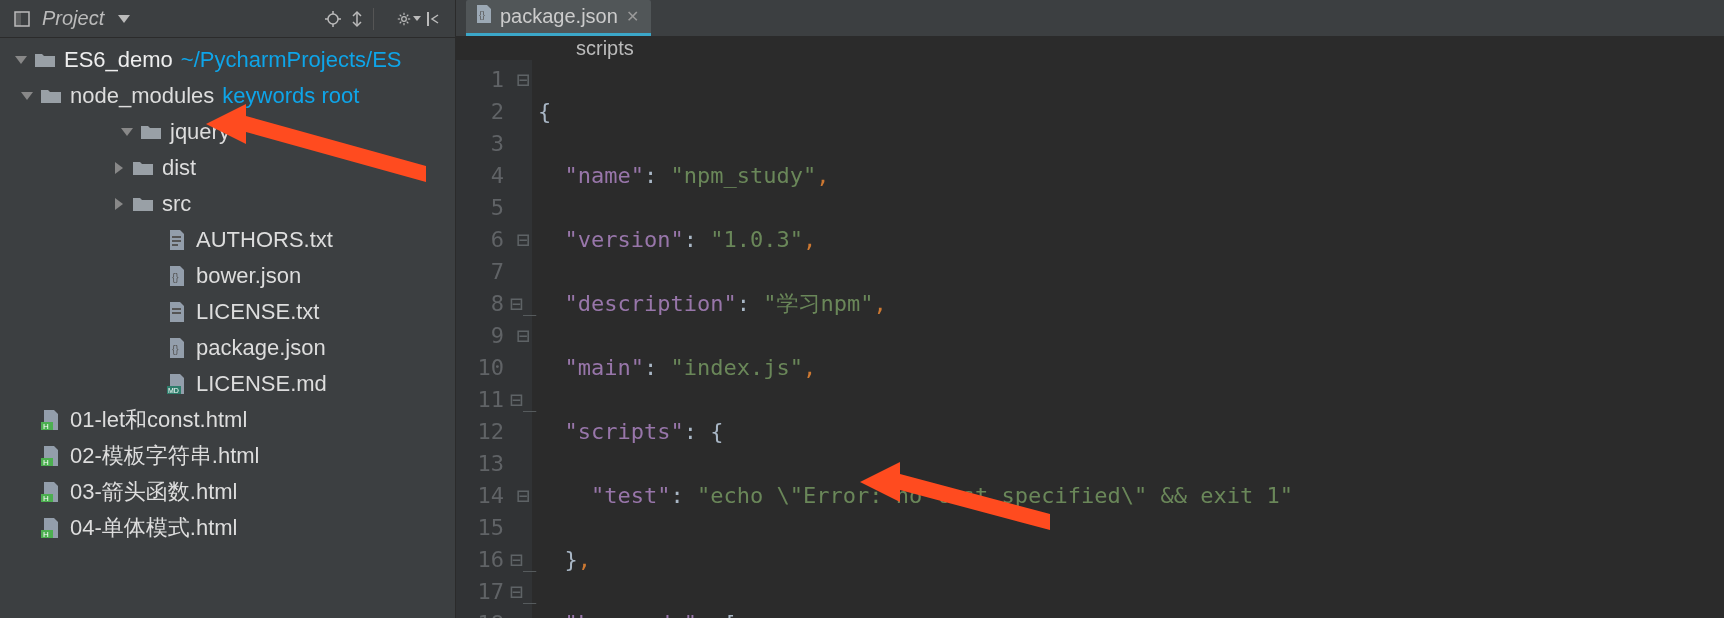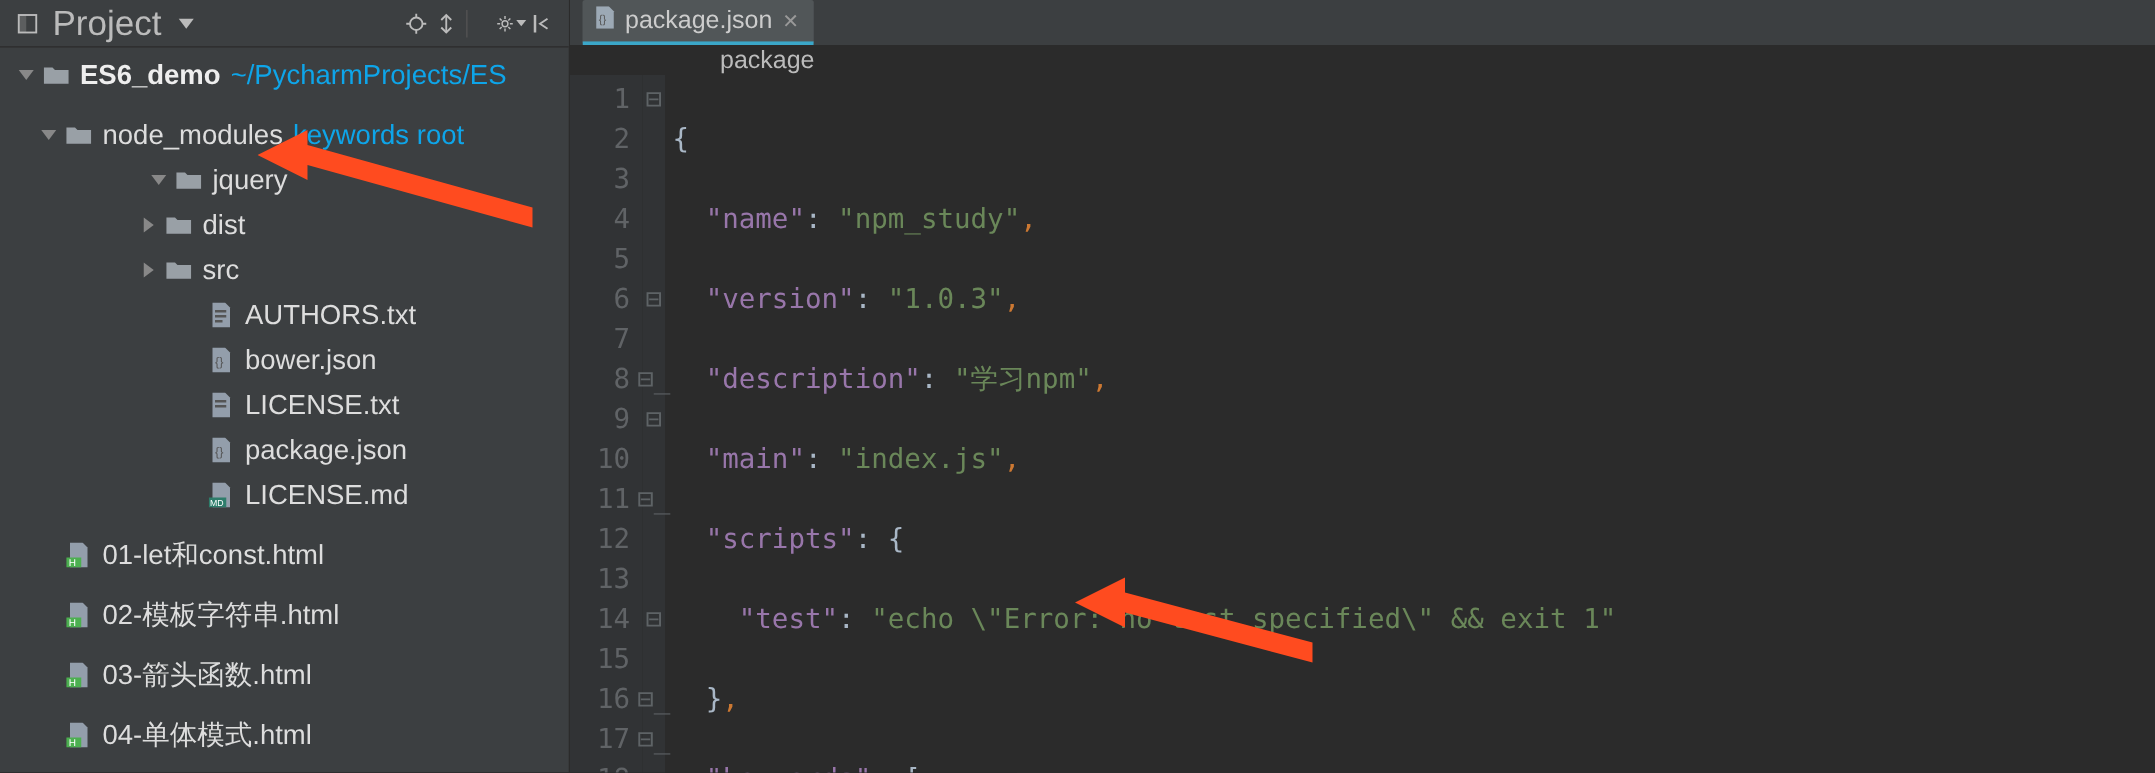--- a/index.html
+++ b/index.html
@@ -2,33 +2,33 @@
 <html><head>
 <meta charset="utf-8">
 <style>
   * { margin: 0; padding: 0; box-sizing: border-box; }
   html, body { width: 1724px; height: 618px; font-family: "Lucida Grande","Segoe UI",sans-serif; background:#2b2b2b; color:#bbb; overflow:hidden; }
 
   .root { display:flex; flex-direction:row; width:100%; height:100%; }
 
   
   .project-panel { width:456px; background:#3c3f41; display:flex; flex-direction:column; border-right:1px solid #2b2b2b; }
-  .project-toolbar { height:38px; display:flex; align-items:center; padding:0 10px; background:#3c3f41; border-bottom:1px solid #2b2b2b; color:#bbbbbb; font-size:28px; }
+  .project-toolbar { height:38px; display:flex; align-items:center; padding:0 10px; background:#3c3f41; border-bottom:1px solid #2b2b2b; color:#bbbbbb; font-size:20px;font-style:italic; }
   .project-toolbar .title-group { display:flex; align-items:center; gap:8px; flex:0 0 auto;}
   .project-toolbar .spacer { flex:1; }
   .tool-icon { width:24px; height:24px; display:flex; align-items:center; justify-content:center; color:#bbb; }
   .dropdown-caret { width:0;height:0;border-left:6px solid transparent;border-right:6px solid transparent;border-top:8px solid #bbb; margin-left:6px;}
 
   .tree { flex:1; overflow:auto; padding-top:4px; font-size:22px; line-height:34px; }
   .tree-row { display:flex; align-items:center; height:36px; padding-right:8px; white-space:nowrap; color:#ddd;}
   .tree-row .caret { width:14px; height:14px; margin-right:6px; display:inline-flex; align-items:center; justify-content:center;}
   .tree-row .icon { width:22px; height:22px; margin-right:8px; display:inline-flex; align-items:center; justify-content:center;}
-  .tree-row .bold { font-weight:700; color:#eee; }
+  .tree-row .bold { font-weight:400; color:#eee; }
   .tree-row .muted { color:#0ea5e9; font-weight:400; margin-left:8px;}
-  .ind0{padding-left:14px;} .ind1{padding-left:32px;margin-top:12px;} .ind2{padding-left:120px;}
+  .ind0{padding-left:14px;} .ind1{padding-left:20px;} .ind2{padding-left:120px;}
   .ind3{padding-left:112px;} .ind4{padding-left:146px;align-items:center;}
 
   .folder-svg{fill:#99a0a6;}
   .file-svg{fill:#a9b7c6;}
 
   .caret-down{width:0;height:0;border-left:6px solid transparent;border-right:6px solid transparent;border-top:8px solid #888;}
   .caret-right{width:0;height:0;border-top:6px solid transparent;border-bottom:6px solid transparent;border-left:8px solid #888;}
 
   
   .editor-area { flex:1; display:flex; flex-direction:column; background:#2b2b2b; position:relative;}
@@ -275,21 +275,21 @@
       <div class="tab">
         <span><svg width="16" height="18" viewBox="0 0 16 18">
               <path fill="#a9b7c6" d="M1 0h10l4 4v14H1z" opacity="0.85"></path>
               <text x="3" y="13" font-size="9" fill="#555">{}</text>
             </svg></span>
         <span>package.json</span>
         <span class="close-x">✕</span>
       </div>
     </div>
     <div class="breadcrumb">
-      <span>package</span>
+      <span>scripts</span>
     </div>
     <div class="code-wrap">
       <div class="gutter">
         <div>1</div>
           <div>2</div>
           <div>3</div>
         <div>4</div>
           <div>5</div>
           <div>6</div>
         <div>7</div>

